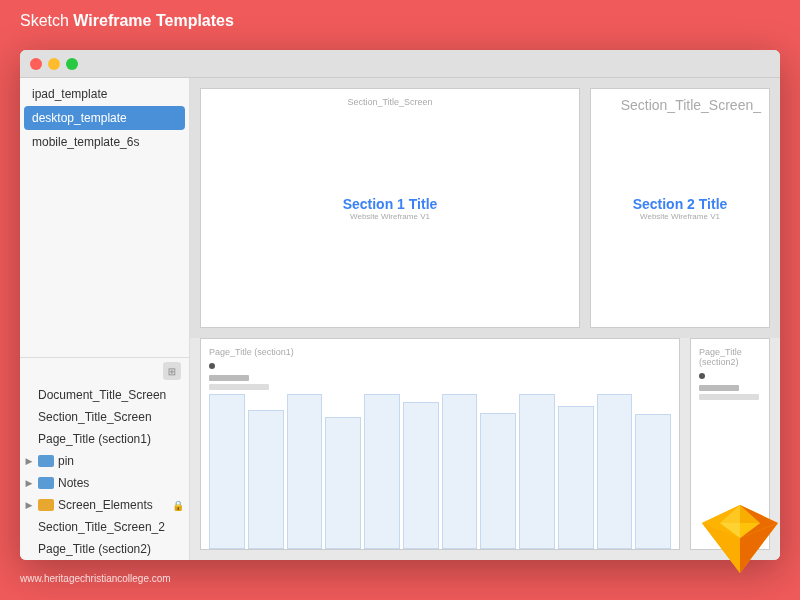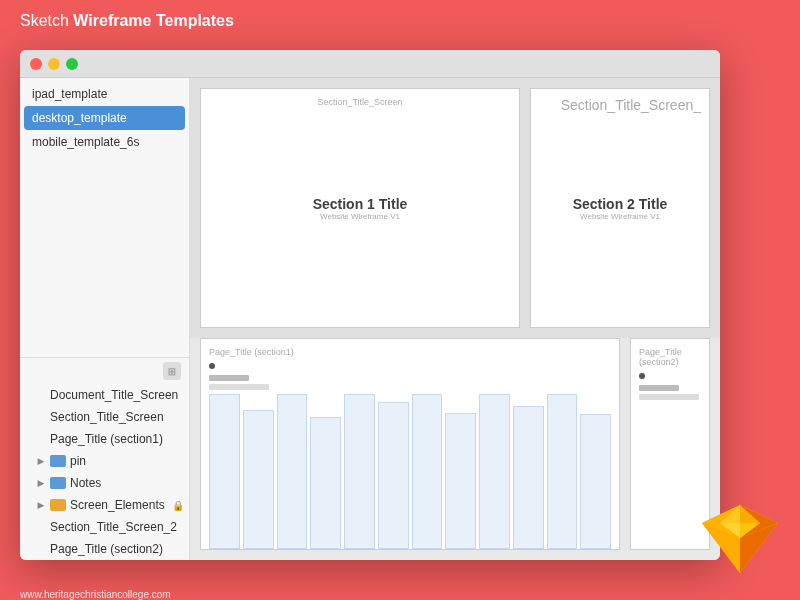--- a/index.html
+++ b/index.html
@@ -19,21 +19,21 @@
       font-size: 16px;
     }
     .header span.light { font-weight: 300; }
     .header span.bold { font-weight: 700; }
 
     
     .mac-window {
       position: absolute;
       left: 20px;
       top: 50px;
-      width: 700px;
+      width: 760px;
       height: 510px;
       background: #ececec;
       border-radius: 6px;
       overflow: hidden;
       box-shadow: 0 10px 40px rgba(0,0,0,0.3);
     }
 
     
     .title-bar {
       background: #e0e0e0;
@@ -113,21 +113,20 @@
       color: #888;
     }
     .tree-item {
       padding: 4px 4px;
       font-size: 12px;
       color: #333;
       display: flex;
       align-items: center;
       gap: 4px;
       cursor: pointer;
-      margin-left: 12px;
     }
     .tree-item .arrow {
       width: 10px;
       height: 10px;
       display: inline-flex;
       align-items: center;
       justify-content: center;
       font-size: 9px;
       color: #888;
     }
@@ -191,21 +190,21 @@
       font-size: 14px;
       color: #aaa;
       white-space: nowrap;
     }
     .artboard-title {
       text-align: center;
     }
     .artboard-title h3 {
       font-size: 14px;
       font-weight: 600;
-      color: #404040;
+      color: #3b82f6;
     }
     .artboard-title p {
       font-size: 8px;
       color: #aaa;
     }
 
     
     .artboard-bottom {
       height: calc(100% - 260px);
       display: flex;
@@ -273,21 +272,21 @@
       position: absolute;
       bottom: 25px;
       right: 20px;
       width: 80px;
       height: 72px;
     }
 
     
     .footer {
       position: absolute;
-      bottom: 0;
+      bottom: 16px;
       left: 20px;
       font-size: 10px;
       color: rgba(255,255,255,0.8);
     }
   </style>
 </head>
 <body>
 
 <div class="header">
   <span class="light">Sketch </span><span class="bold">Wireframe Templates</span>

